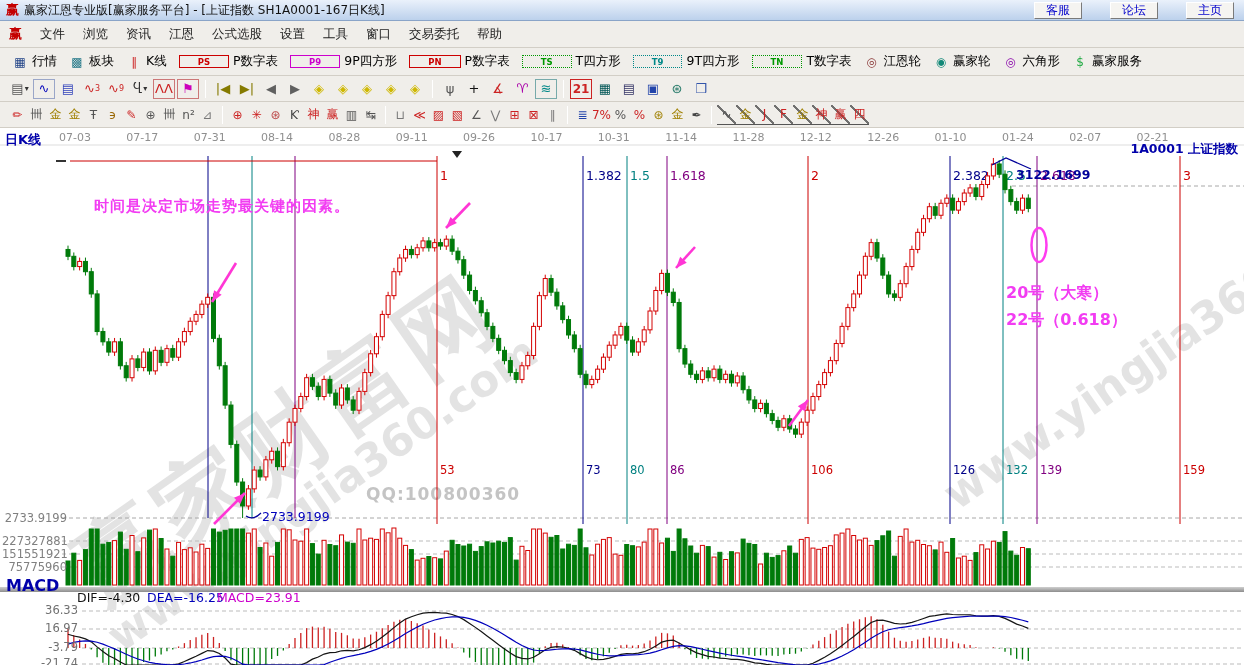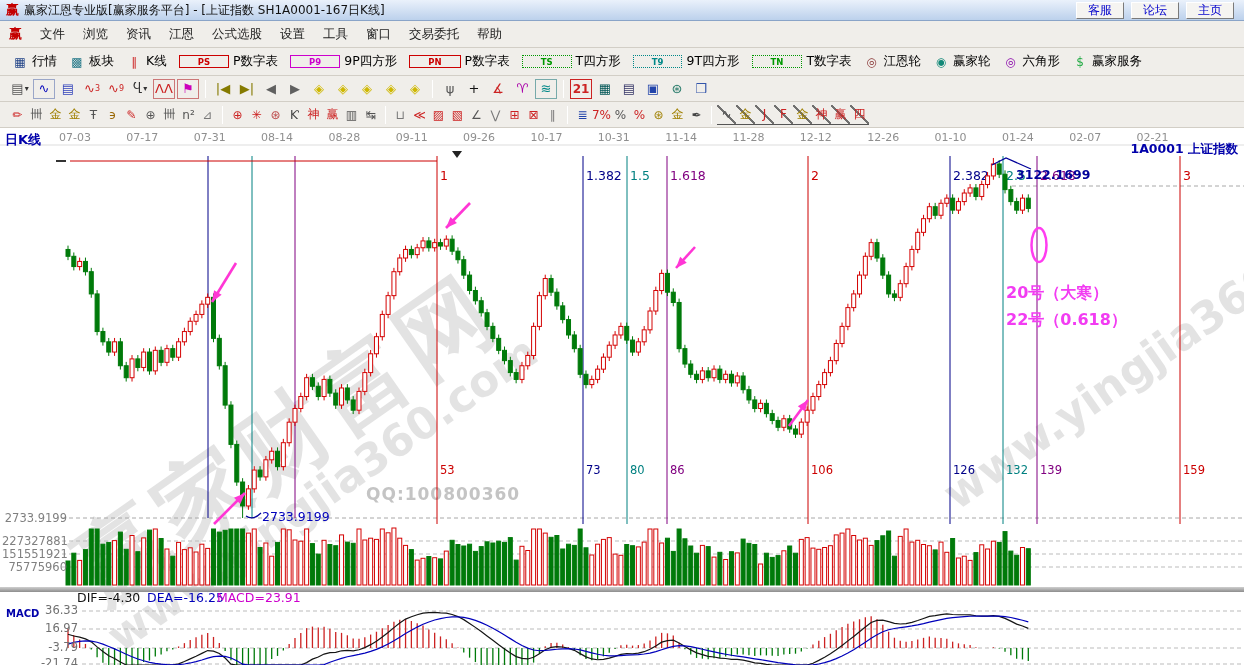--- a/index.html
+++ b/index.html
@@ -7,21 +7,21 @@
          font-family:"DejaVu Sans","Liberation Sans",sans-serif; }
   .win { position:relative; width:1244px; height:665px; background:#fff; }
 
   
   .titlebar { height:21px; background:linear-gradient(#eaf1fb,#bcd1ec);
     border-bottom:1px solid #8aa4c8; display:flex; align-items:center; padding:0 4px; }
   .tlogo { color:#c40000; font-weight:bold; font-size:13px; margin:0 5px 0 2px; }
   .ttitle { font-size:12px; color:#111; flex:1; white-space:nowrap; }
   .tbtns { display:flex; gap:7px; margin-right:6px; }
   .tbtn { font-size:12px; color:#0000cc; background:#f5f4f1; height:17px; line-height:13px;
-    padding:1px 11px; border:1px solid; border-color:#ffffff #7a7a7a #7a7a7a #ffffff; cursor:default; white-space:nowrap;}
+    padding:1px 11px; border:1px solid; border-color:#ffffff #7a7a7a #7a7a7a #ffffff; cursor:default; white-space:nowrap;margin-left:21px;}
 
   
   .menubar { height:27px; background:#f0eeea; border-bottom:1px solid #d2cec6;
     display:flex; align-items:center; font-size:12.5px; color:#222; padding-left:4px; }
   .mlogo { color:#c40000; font-weight:bold; font-size:13px; margin:0 9px 0 5px; }
   .mitem { padding:0 9px; white-space:nowrap; }
 
   
   .toolbar { display:flex; align-items:center; background:#f0eeea; border-bottom:1px solid #d2cec6; }
   .tb1 { height:28px; font-size:12.5px; padding-left:6px; }
@@ -55,21 +55,21 @@
   .lbl { position:absolute; white-space:nowrap; z-index:2; }
   .pane-label { left:5px; top:3px; color:#0000aa; font-size:13px; font-weight:bold; }
   .symbol-label { right:6px; top:13px; color:#0000aa; font-size:12.5px; font-weight:600; }
   .note-time { left:94px; top:69px; color:#f23cf2; font-size:15px; font-weight:bold; letter-spacing:1px; }
   .note-20 { left:1006px; top:155px; color:#f23cf2; font-size:16px; font-weight:bold; }
   .note-22 { left:1006px; top:182px; color:#f23cf2; font-size:16px; font-weight:bold; }
   .low-blue { left:262px; top:381px; color:#0000bb; font-size:12.5px; }
   .gutter { left:2px; width:65px; text-align:right; color:#808080; font-size:11.5px; }
   .low-gray { top:383px; }
   .vol-1 { top:406px; } .vol-2 { top:419px; } .vol-3 { top:432px; }
-  .macd-name { left:6px; top:480px; color:#0000aa; font-size:10px; font-weight:bold; }
+  .macd-name { left:6px; top:448px; color:#0000aa; font-size:16px; font-weight:bold; }
   .macd-dif { left:77px; top:462px; color:#111; font-size:12.5px; }
   .macd-dea { left:147px; top:462px; color:#0000bb; font-size:12.5px; }
   .macd-val { left:217px; top:462px; color:#cc00cc; font-size:12.5px; }
   .mgut { left:2px; width:76px; text-align:right; color:#707070; font-size:11.5px; }
   .max-1 { top:475px; } .max-2 { top:493px; } .max-3 { top:512px; } .max-4 { top:528px; }
   .sepband { position:absolute; left:0; top:459px; width:1244px; height:5px; z-index:2;
     background:linear-gradient(#cfcfcf,#8d8d8d); }
 </style>
 </head>
 <body>
@@ -1217,20 +1217,21 @@
           <polygon points="446,228 456.9284856991557,223.04336804641002 450.50662992926675,216.8783865073166" fill="#ff36d5"></polygon>
           <line x1="695" y1="247" x2="676" y2="268" stroke="#ff36d5" stroke-width="2.6"></line>
           <polygon points="676,268 686.7772513214359,262.7226091717016 680.1760321387372,256.7500775302123" fill="#ff36d5"></polygon>
           <line x1="789" y1="426" x2="808" y2="400" stroke="#ff36d5" stroke-width="2.6"></line>
           <polygon points="808,400 797.8311347800786,406.3713562244685 805.0186042377052,411.6237377511956" fill="#ff36d5"></polygon>
         </g>
       </svg>
 
     <div class="lbl pane-label">日K线</div>
     <div class="lbl symbol-label">1A0001  上证指数</div>
+    <div class="lbl note-time">时间是决定市场走势最关键的因素。</div>
     <div class="lbl note-20">20号（大寒）</div>
     <div class="lbl note-22">22号（0.618）</div>
     <div class="lbl low-blue">2733.9199</div>
     <div class="lbl gutter low-gray">2733.9199</div>
     <div class="lbl gutter vol-1">227327881</div>
     <div class="lbl gutter vol-2">151551921</div>
     <div class="lbl gutter vol-3">75775960</div>
     <div class="sepband"></div>
     <div class="lbl macd-name">MACD</div>
     <div class="lbl macd-dif">DIF=-4.30</div>

